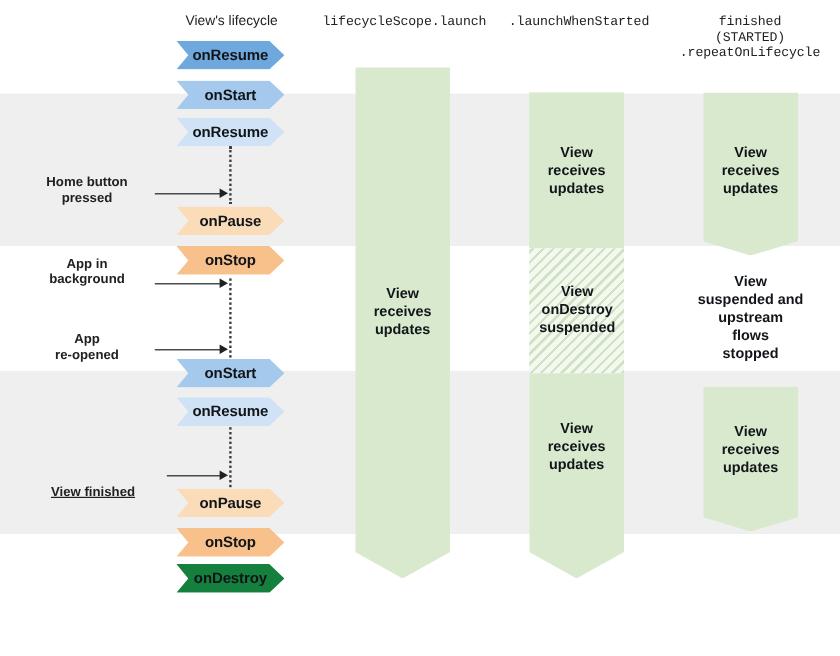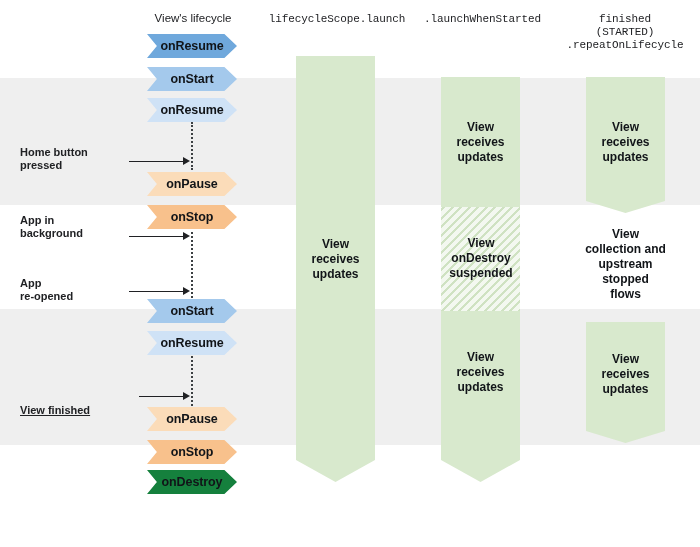--- a/index.html
+++ b/index.html
@@ -31,21 +31,21 @@
     letter-spacing:-0.1px;
   }
 
   
   .dash{
     position:absolute;width:0;border-left:2px dotted #3c4043;
   }
 
   
   .annot{
-    position:absolute;text-align:left;font-size:11px;line-height:13px;
+    position:absolute;text-align:center;font-size:11px;line-height:13px;
     font-weight:bold;color:#202124;
   }
   .arrow-line{position:absolute;height:0;border-top:1.4px solid #202124;}
   .arrow-head{
     position:absolute;width:0;height:0;
     border-top:4px solid transparent;border-bottom:4px solid transparent;
     border-left:7px solid #202124;
   }
 
   
@@ -200,24 +200,24 @@
 
   <div class="scope point-bottom-sm" style="left:586px;top:77px;width:79px;height:136px;"></div>
   <div class="scope-label" style="left:586px;top:120px;width:79px;">
     <div>View</div>
     <div>receives</div>
     <div>updates</div>
   </div>
 
   <div class="scope-label plain" style="left:572px;top:227px;width:107px;">
     <div>View</div>
-    <div>collection and</div>
+    <div>suspended and</div>
     <div>upstream</div>
+    <div>flows</div>
     <div>stopped</div>
-    <div>flows</div>
   </div>
 
   <div class="scope point-bottom-sm" style="left:586px;top:322px;width:79px;height:121px;"></div>
   <div class="scope-label" style="left:586px;top:352px;width:79px;">
     <div>View</div>
     <div>receives</div>
     <div>updates</div>
   </div>
 
 </div>

